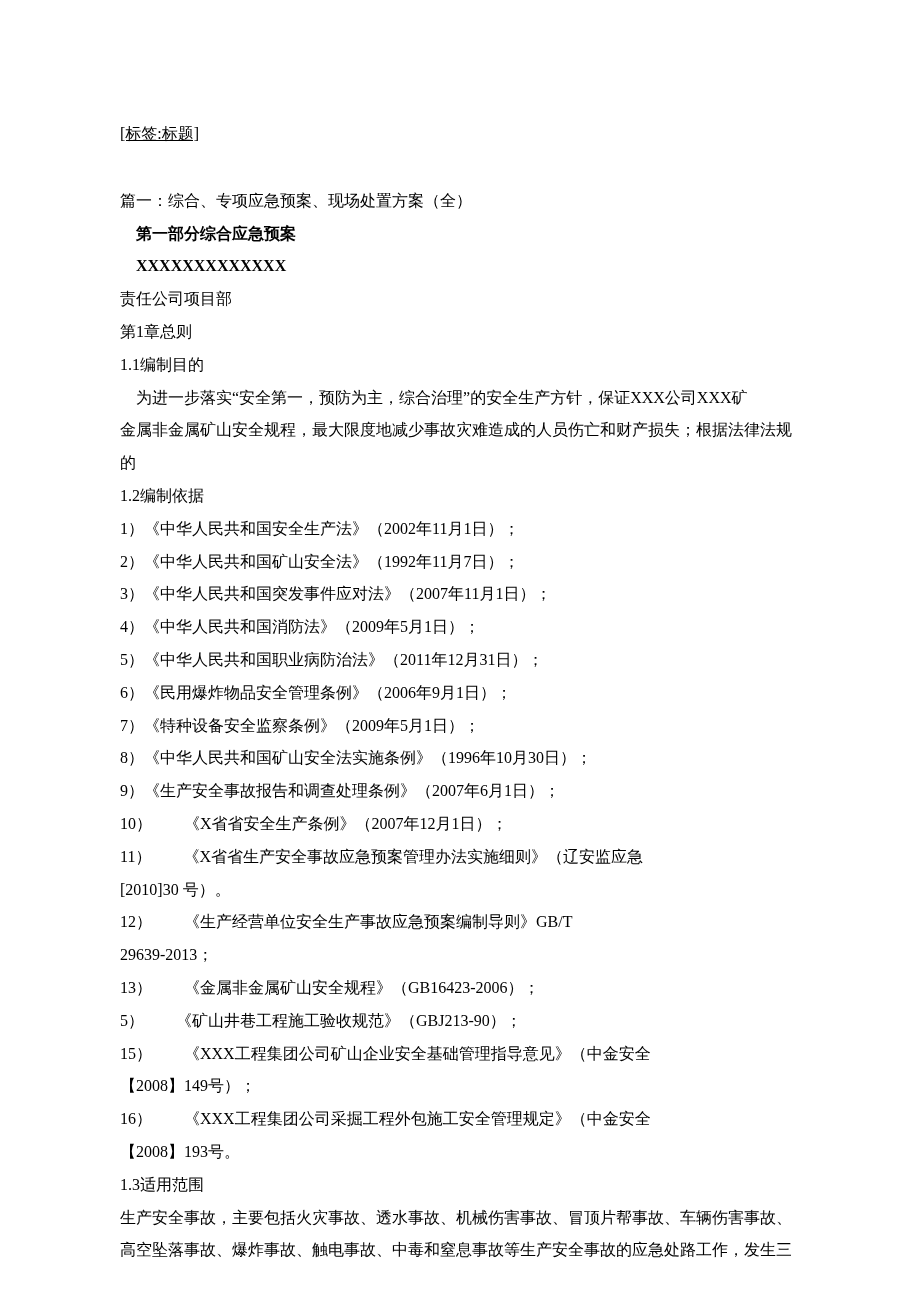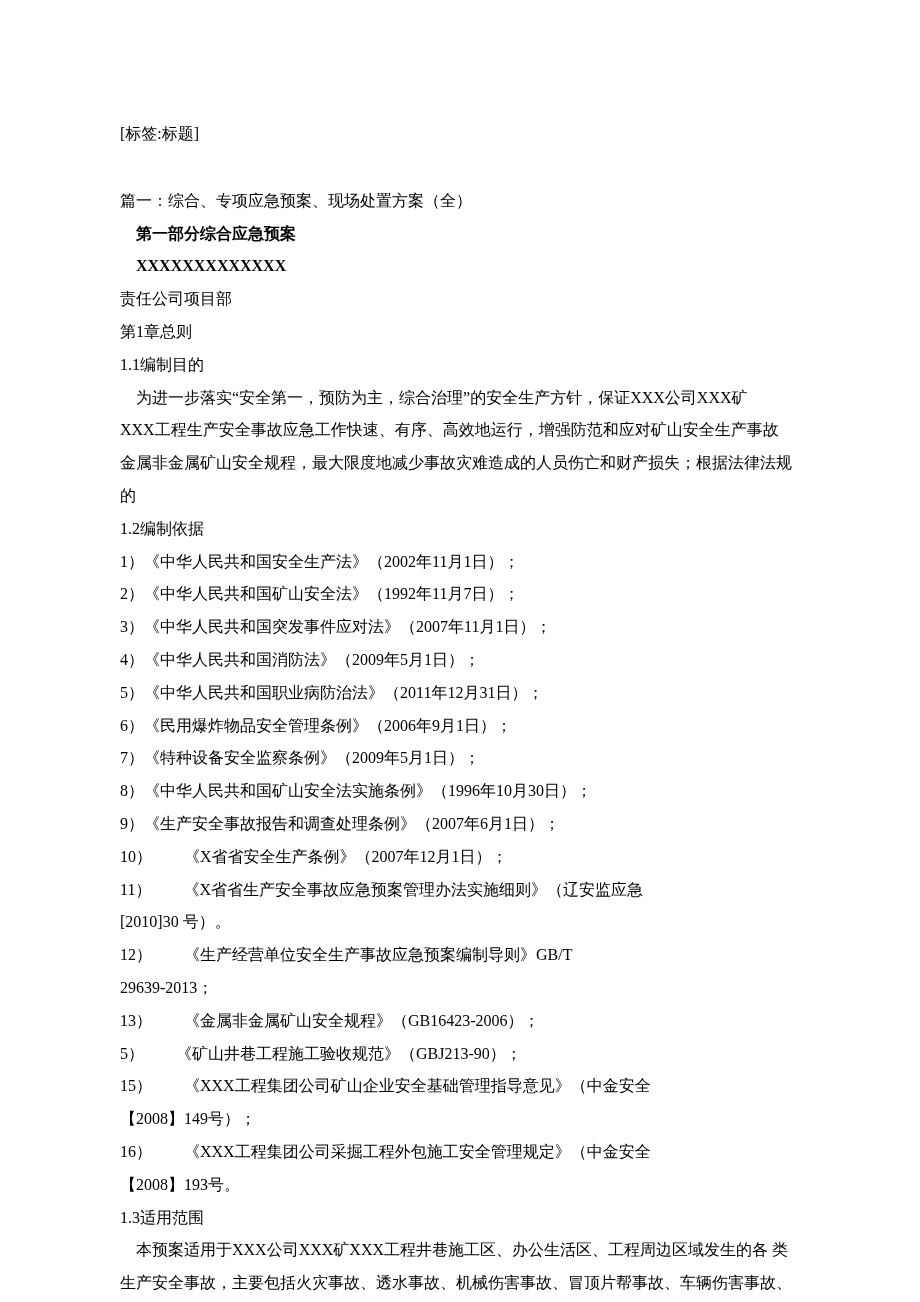--- a/index.html
+++ b/index.html
@@ -11,20 +11,21 @@
   body {
     font-family: "SimSun", "宋体", serif;
     font-size: 16px;
     color: #000000;
     line-height: 2.05;
     padding: 118px 120px 60px 120px;
     box-sizing: border-box;
   }
   .tag {
     margin-bottom: 34px;
+    text-decoration: underline;
   }
   .line {
     
   }
   .indent1 { padding-left: 1em; font-weight: bold; }
   .para {
     
   }
 </style>
 </head>
@@ -34,21 +35,20 @@
 
 <div class="line">篇一：综合、专项应急预案、现场处置方案（全）</div>
 <div class="line indent1">第一部分综合应急预案</div>
 <div class="line indent1">XXXXXXXXXXXXX</div>
 <div class="line">责任公司项目部</div>
 <div class="line">第1章总则</div>
 <div class="line">1.1编制目的</div>
 
 <div class="para">
   <div>　为进一步落实“安全第一，预防为主，综合治理”的安全生产方针，保证XXX公司XXX矿</div>
-  <div>XXX工程生产安全事故应急工作快速、有序、高效地运行，增强防范和应对矿山安全生产事故</div>
   <div>金属非金属矿山安全规程，最大限度地减少事故灾难造成的人员伤亡和财产损失；根据法律法规的</div>
 </div>
 
 <div class="line">1.2编制依据</div>
 
 <div class="line">1）《中华人民共和国安全生产法》（2002年11月1日）；</div>
 <div class="line">2）《中华人民共和国矿山安全法》（1992年11月7日）；</div>
 <div class="line">3）《中华人民共和国突发事件应对法》（2007年11月1日）；</div>
 <div class="line">4）《中华人民共和国消防法》（2009年5月1日）；</div>
 <div class="line">5）《中华人民共和国职业病防治法》（2011年12月31日）；</div>
@@ -64,17 +64,16 @@
 <div class="line">13）　　《金属非金属矿山安全规程》（GB16423-2006）；</div>
 <div class="line">5）　　《矿山井巷工程施工验收规范》（GBJ213-90）；</div>
 <div class="line">15）　　《XXX工程集团公司矿山企业安全基础管理指导意见》（中金安全</div>
 <div class="line">【2008】149号）；</div>
 <div class="line">16）　　《XXX工程集团公司采掘工程外包施工安全管理规定》（中金安全</div>
 <div class="line">【2008】193号。</div>
 
 <div class="line">1.3适用范围</div>
 
 <div class="para">
-  <div>　本预案适用于XXX公司XXX矿XXX工程井巷施工区、办公生活区、工程周边区域发生的各 类</div>
   <div>生产安全事故，主要包括火灾事故、透水事故、机械伤害事故、冒顶片帮事故、车辆伤害事故、</div>
   <div>高空坠落事故、爆炸事故、触电事故、中毒和窒息事故等生产安全事故的应急处路工作，发生三</div>
 
 </div>
 
 </body></html>

